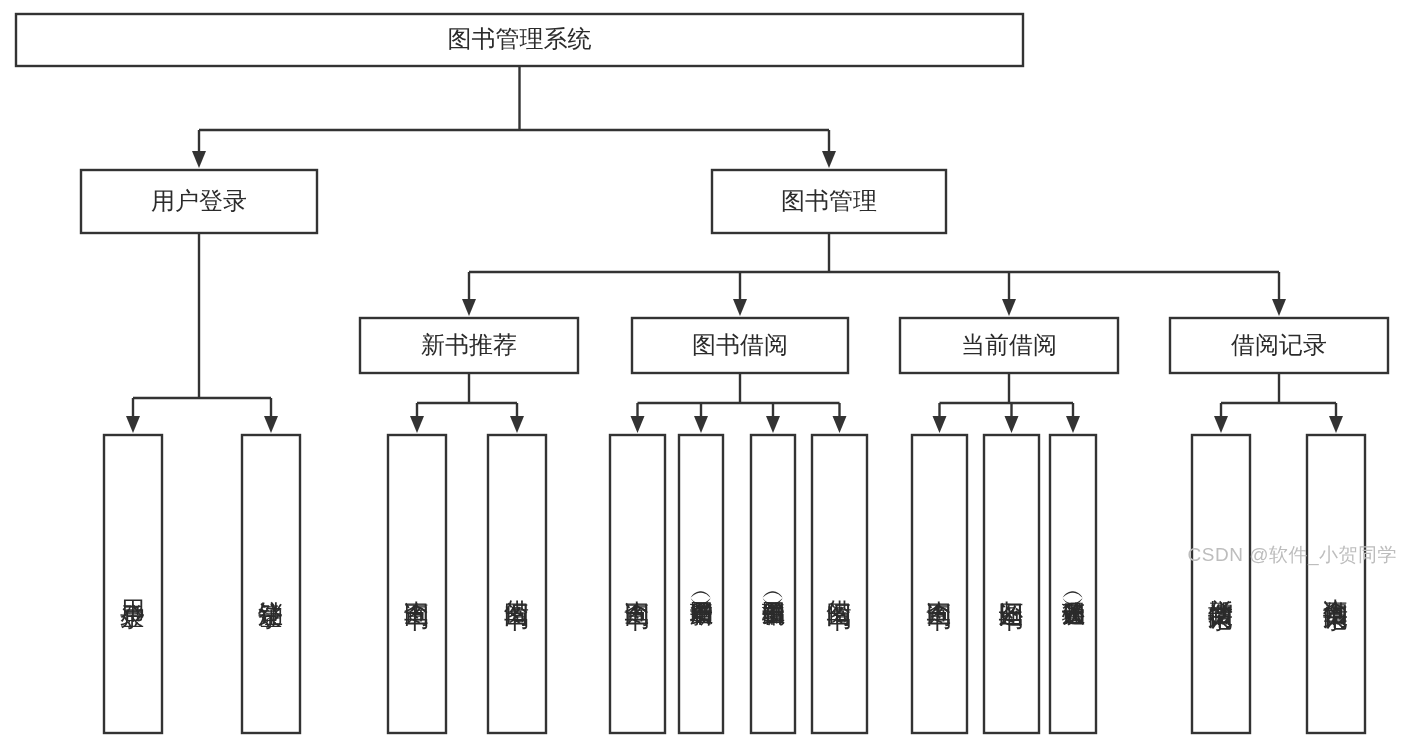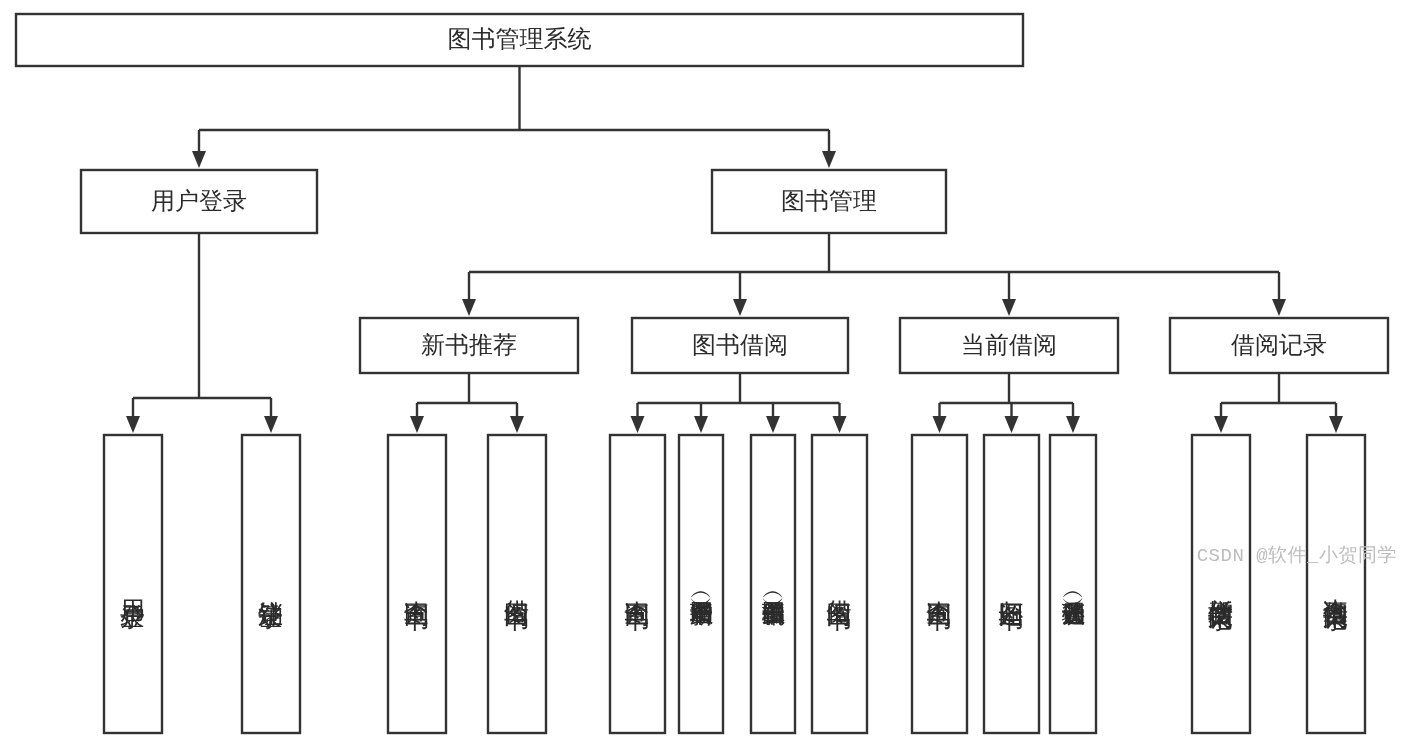--- a/index.html
+++ b/index.html
@@ -59,21 +59,21 @@
     stroke-width: 2.4;
   }
   .arrow-head {
     fill: #333333;
     stroke: none;
   }
   .watermark {
     position: absolute;
     right: 8px;
     bottom: 3px;
-    font-family: Liberation Mono, monospace;
+    font-family: Liberation Sans, sans-serif;
     font-size: 19px;
     color: #bdbdbd;
     white-space: nowrap;
     letter-spacing: 0.5px;
   }
 </style>
 </head>
 <body>
 
 <div id="chart-root">

